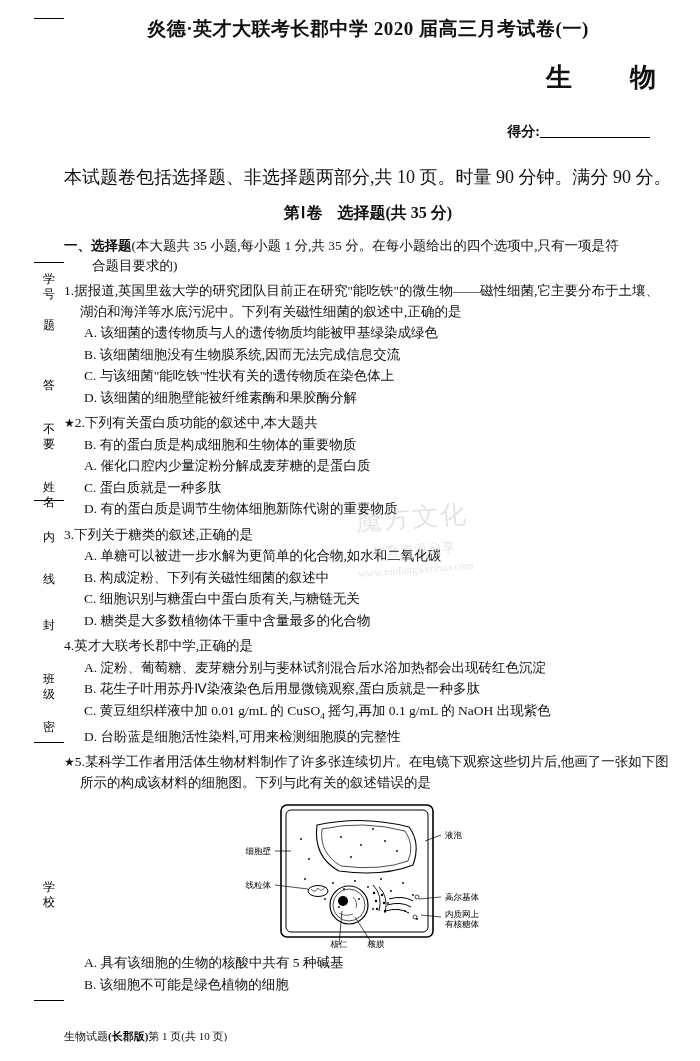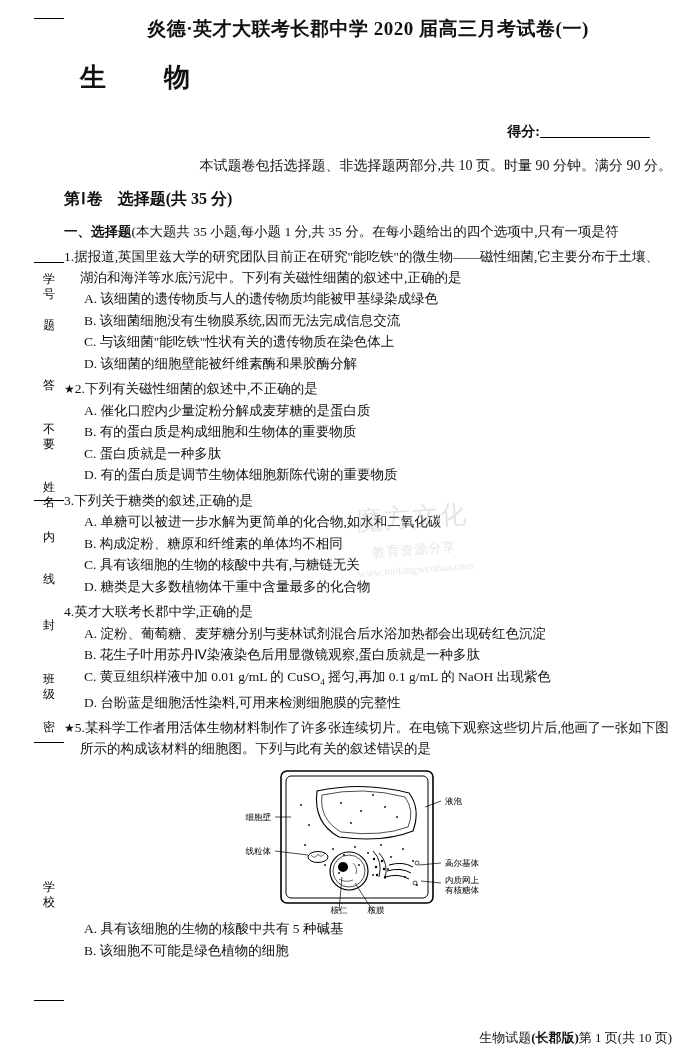--- a/index.html
+++ b/index.html
@@ -57,47 +57,48 @@
   }
   .doc-title {
     text-align: center;
     font-size: 19px;
     font-weight: bold;
     margin-top: 16px;
     letter-spacing: 0.5px;
     font-family: "Liberation Serif", serif;
   }
   .subject {
-    text-align: left;
+    text-align: right;
     font-size: 26px;
     font-weight: bold;
     margin-top: 18px;
     letter-spacing: 16px;
     text-indent: 16px;
   }
   .score-line {
     margin-top: 28px;
     text-align: right;
     padding-right: 22px;
     font-size: 14px;
     font-weight: bold;
   }
   .score-line .blank {
     display: inline-block;
     width: 110px;
     border-bottom: 1px solid #000;
     vertical-align: -2px;
   }
   .instr {
-    margin-top: 16px;
-    text-align: right;
-    font-size: 14px;
+    margin-top: 24px;
+    text-align: left;
+    font-size: 18px;
   }
   .section-head {
     margin-top: 14px;
+    text-align: center;
     font-size: 16px;
     font-weight: bold;
   }
   .section-head .vol { letter-spacing: 1px; }
   .section-head .gap { display: inline-block; width: 14px; }
   .q-type {
     margin-top: 12px;
     font-size: 13.5px;
     line-height: 20px;
     text-indent: 0;
@@ -143,22 +144,22 @@
     display: flex;
     justify-content: center;
     margin-top: 6px;
   }
   
   .footer {
     position: absolute;
     left: 0;
     top: 1029px;
     width: 608px;
-    text-align: right;
-    font-size: 13px;
+    text-align: left;
+    font-size: 11px;
   }
   .footer b { font-weight: bold; }
 </style>
 </head>
 <body>
 
 <div class="page">
 
   <div class="binding">
     <div class="bind-line" style="top:18px;"></div>
@@ -217,43 +218,44 @@
     </div>
 
     <div class="instr">本试题卷包括选择题、非选择题两部分,共 10 页。时量 90 分钟。满分 90 分。</div>
 
     <div class="section-head">
       <span class="vol">第Ⅰ卷</span><span class="gap"></span><span>选择题(共 35 分)</span>
     </div>
 
     <div class="q-type">
       <b>一、选择题</b><span>(本大题共 35 小题,每小题 1 分,共 35 分。在每小题给出的四个选项中,只有一项是符</span>
+      <span class="ind">合题目要求的)</span>
     </div>
 
     <div class="q">
       <span class="stem"><span>1.</span><span>据报道,英国里兹大学的研究团队目前正在研究"能吃铁"的微生物——磁性细菌,它主要分布于土壤、湖泊和海洋等水底污泥中。下列有关磁性细菌的叙述中,正确的是</span></span>
       <span class="opt">A. 该细菌的遗传物质与人的遗传物质均能被甲基绿染成绿色</span>
       <span class="opt">B. 该细菌细胞没有生物膜系统,因而无法完成信息交流</span>
       <span class="opt">C. 与该细菌"能吃铁"性状有关的遗传物质在染色体上</span>
       <span class="opt">D. 该细菌的细胞壁能被纤维素酶和果胶酶分解</span>
     </div>
 
     <div class="q">
-      <span class="stem"><span class="star">★</span><span>2.</span><span>下列有关磁性细菌的叙述中,不正确的是</span></span>
+      <span class="stem"><span class="star">★</span><span>2.</span><span>下列有关蛋白质功能的叙述中,本大题共</span></span>
+      <span class="opt">B. 有的蛋白质是构成细胞和生物体的重要物质</span>
       <span class="opt">A. 催化口腔内少量淀粉分解成麦芽糖的是蛋白质</span>
-      <span class="opt">B. 有的蛋白质是构成细胞和生物体的重要物质</span>
       <span class="opt">C. 蛋白质就是一种多肽</span>
       <span class="opt">D. 有的蛋白质是调节生物体细胞新陈代谢的重要物质</span>
     </div>
 
     <div class="q">
       <span class="stem"><span>3.</span><span>下列关于糖类的叙述,正确的是</span></span>
       <span class="opt">A. 单糖可以被进一步水解为更简单的化合物,如水和二氧化碳</span>
-      <span class="opt">B. 构成淀粉、糖原和纤维素的单体均不相同</span>
-      <span class="opt">C. 具有该细胞的生物的核酸中共有,与糖链无关</span>
+      <span class="opt">B. 构成淀粉、下列有关磁性细菌的叙述中</span>
+      <span class="opt">C. 细胞识别与糖蛋白中蛋白质有关,与糖链无关</span>
       <span class="opt">D. 糖类是大多数植物体干重中含量最多的化合物</span>
     </div>
 
     <div class="q">
       <span class="stem"><span>4.</span><span>英才大联考长郡中学,正确的是</span></span>
       <span class="opt">A. 淀粉、葡萄糖、麦芽糖分别与斐林试剂混合后水浴加热都会出现砖红色沉淀</span>
       <span class="opt">B. 花生子叶用苏丹Ⅳ染液染色后用显微镜观察,蛋白质就是一种多肽</span>
       <span class="opt">C. 黄豆组织样液中加 0.01 g/mL 的 CuSO<sub>4</sub> 摇匀,再加 0.1 g/mL 的 NaOH 出现紫色</span>
       <span class="opt">D. 台盼蓝是细胞活性染料,可用来检测细胞膜的完整性</span>
     </div>

